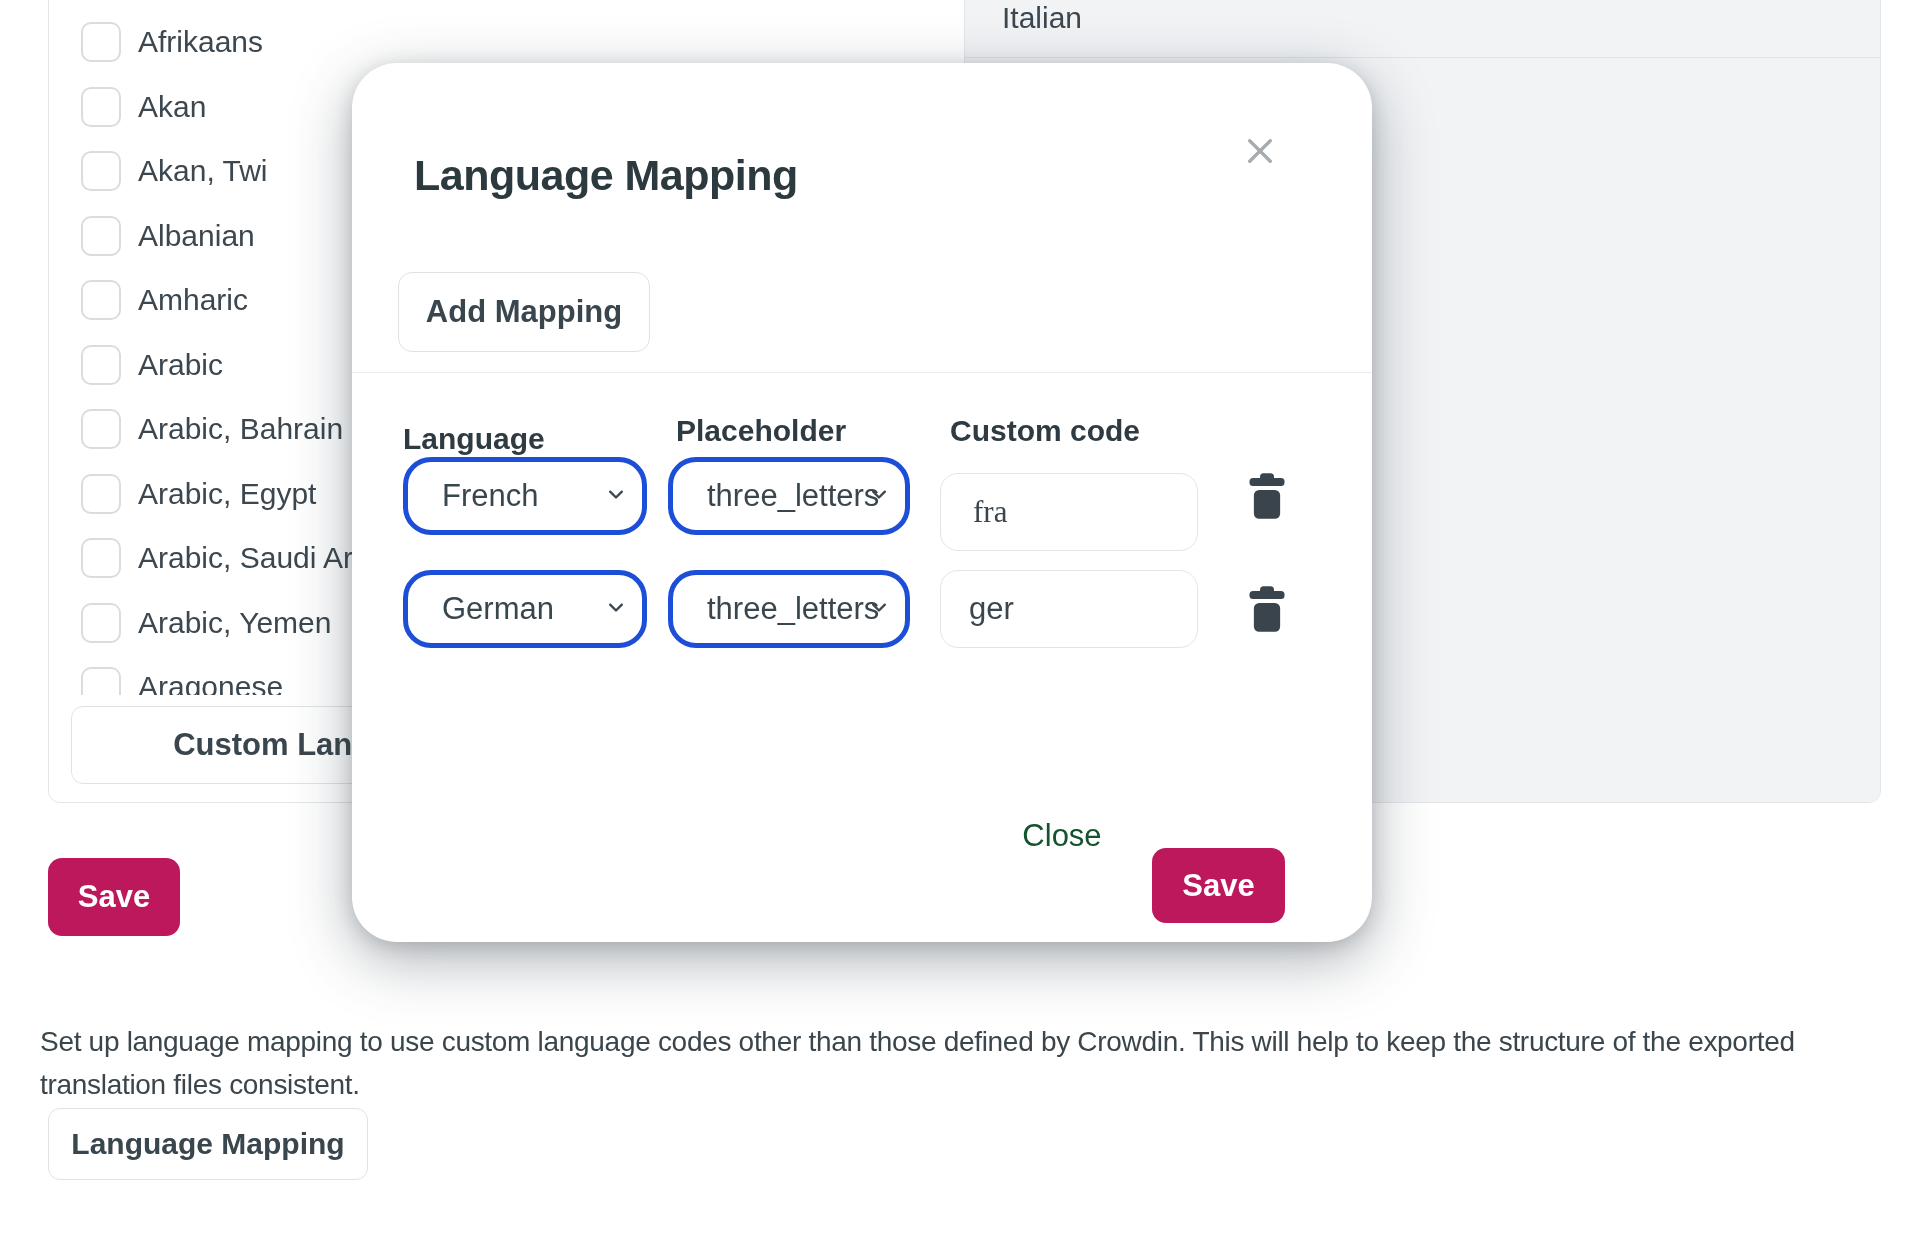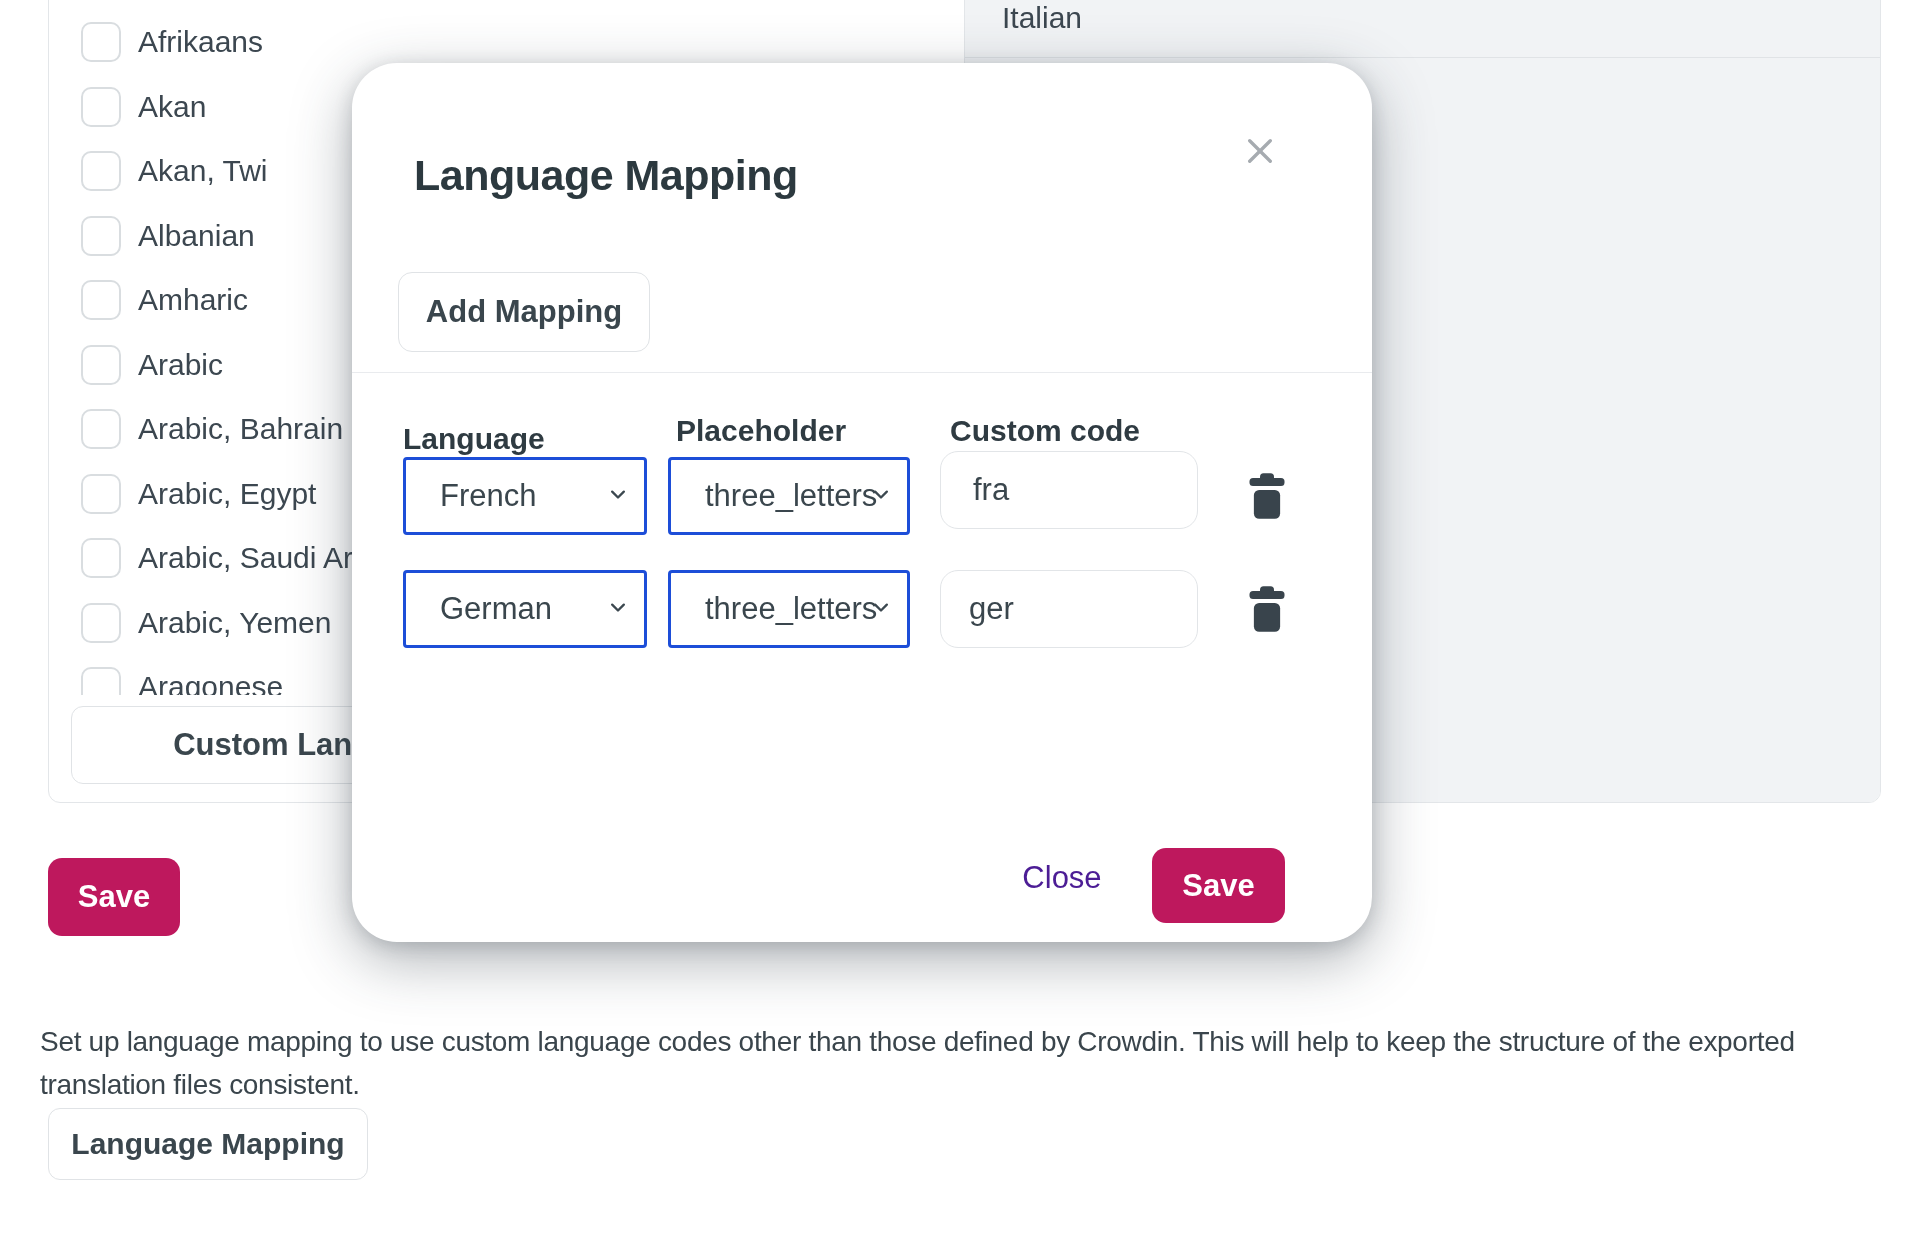--- a/index.html
+++ b/index.html
@@ -46,38 +46,38 @@
     letter-spacing:-0.5px; color:#2c393f; }
   .modal-close { position:absolute; left:888px; top:68px; width:40px; height:40px;
     display:flex; align-items:center; justify-content:center; cursor:pointer; }
   .add-mapping-btn { position:absolute; left:46px; top:209px; width:252px; height:80px;
     border-radius:14px; font-size:31px; }
   .modal-divider { position:absolute; left:0; right:0; top:309px; height:1px; background:#e9ebee; }
 
   .col-header { position:absolute; top:351px; font-size:30px; font-weight:bold; color:#2f3b42; }
   .col-lang { left:51px;margin-top:8px; } .col-ph { left:324px; } .col-code { left:598px; }
 
-  .control { position:absolute; height:78px; background:#fff; border:3px solid #1d4ed8;
-    border-radius:4px; display:flex; align-items:center; overflow:hidden; }
+  .control { position:absolute; height:78px; background:#fff; border:5px solid #1d4ed8;
+    border-radius:28px; display:flex; align-items:center; overflow:hidden; }
   .row1 .control { top:394px; } .row2 .control { top:507px; }
   .sel-lang { left:51px; width:244px; } .sel-ph { left:316px; width:242px; }
   .sel-text { margin-left:34px; font-size:31px; color:#3a464d; white-space:nowrap; }
   .sel-ph .sel-text { max-width:178px; overflow:hidden; }
   .chevron { position:absolute; right:12px; top:50%; transform:translateY(-50%); }
   .code-input { position:absolute; left:588px; width:258px; height:78px;
     background:#fff; border:1px solid #e2e5e8; border-radius:18px;
     font-family:"Liberation Sans", sans-serif; font-size:31px; color:#3a464d; padding-left:32px; }
-  .row1 .code-input { top:388px; } .row2 .code-input { top:507px;padding-left:28px; }
+  .row1 .code-input { top:410px;font-family:Liberation Serif, serif; } .row2 .code-input { top:507px;padding-left:28px; }
   .trash-btn { position:absolute; left:890px; width:50px; height:78px;
     display:flex; align-items:center; justify-content:center; cursor:pointer; background:none; border:none; }
   .row1 .trash-btn { top:394px; } .row2 .trash-btn { top:507px; }
 
-  .modal-footer-close { position:absolute; left:650px; top:792px; width:120px; height:46px;
+  .modal-footer-close { position:absolute; left:650px; top:750px; width:120px; height:46px;
     display:flex; align-items:center; justify-content:center;
-    font-size:31px; color:#4c1d95; background:none; border:none; cursor:pointer;
+    font-size:31px; color:#14532d; background:none; border:none; cursor:pointer;
     font-family:"Liberation Sans", sans-serif; }
   .modal-footer-save { position:absolute; left:800px; top:739px; width:133px; height:75px; font-size:31px; }
 </style>
 </head>
 <body>
 
 <div class="stage">
 
   <div class="lang-widget">
 

